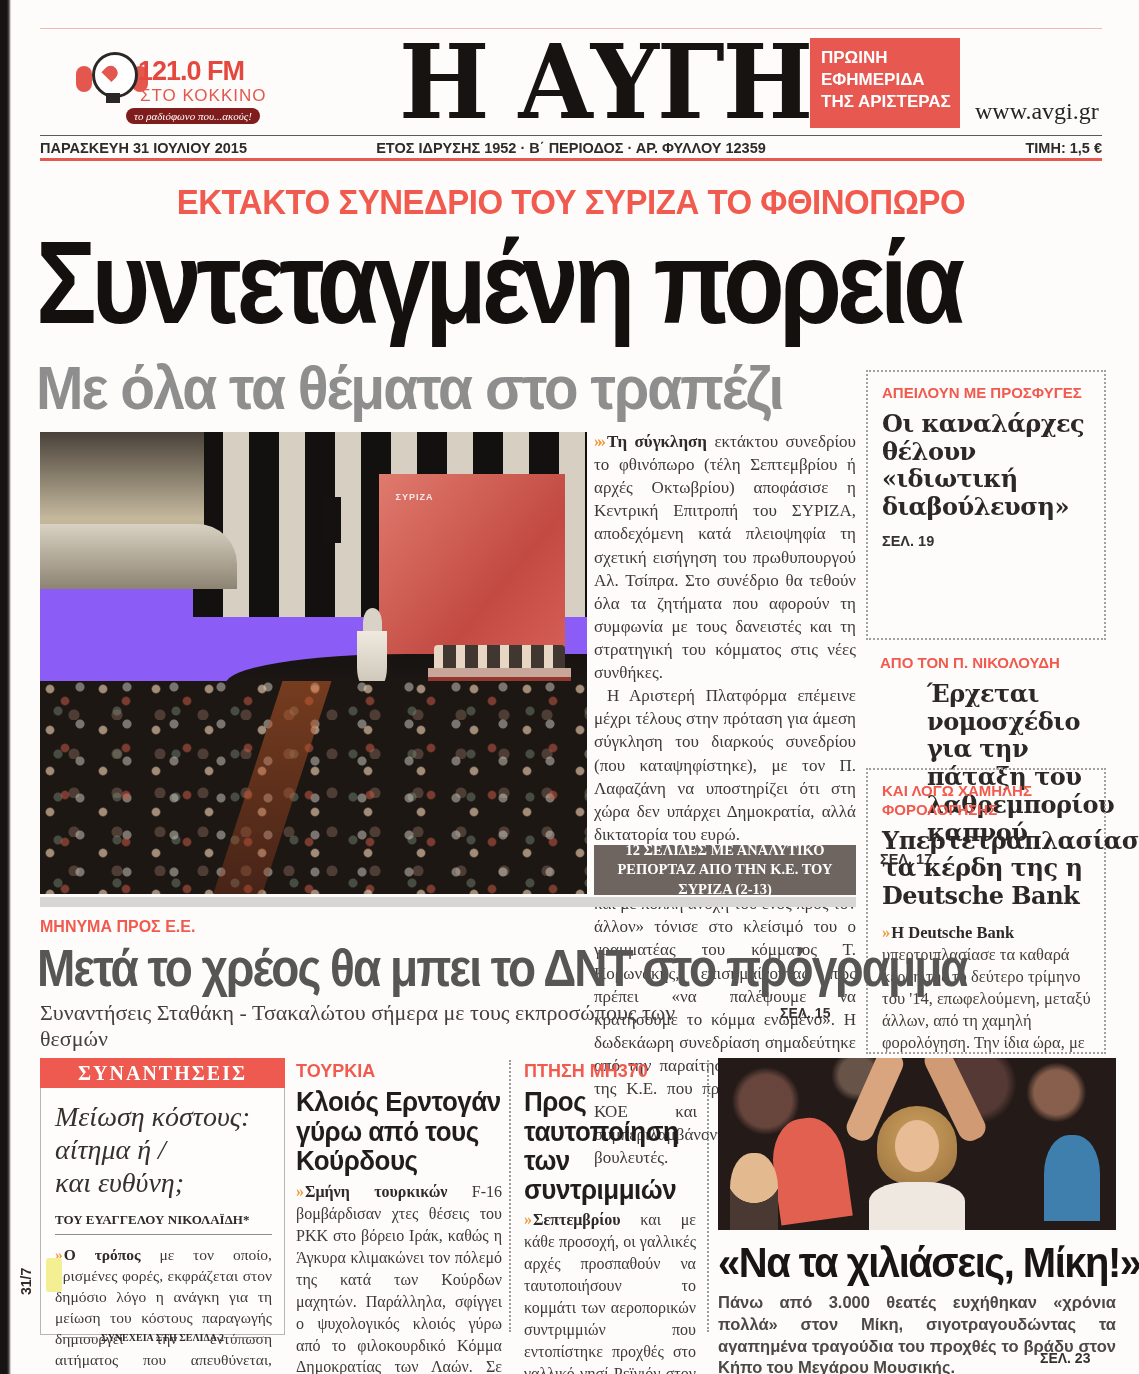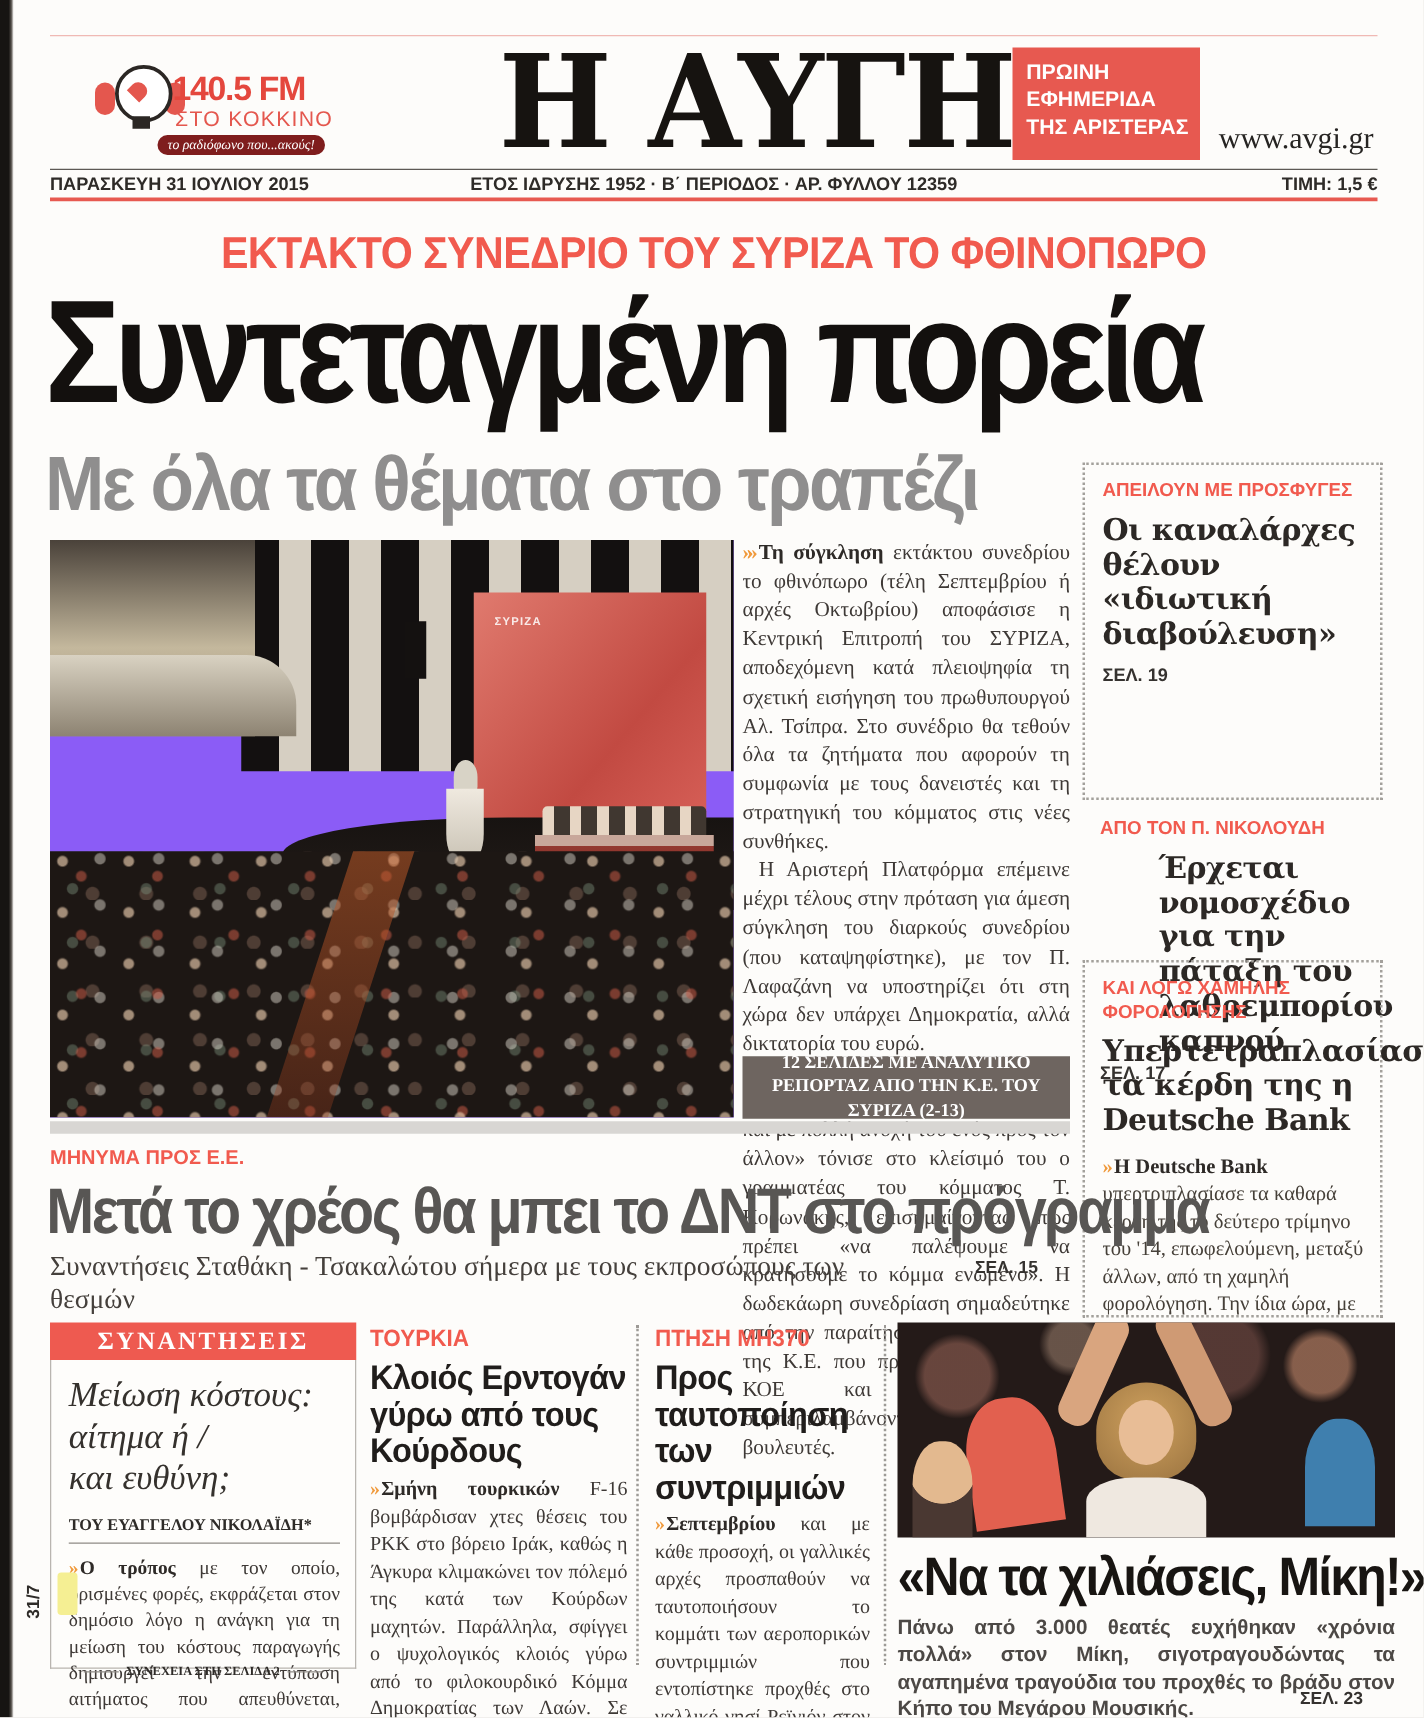--- a/index.html
+++ b/index.html
@@ -142,21 +142,21 @@
 
   <div class="abs scan-strip"></div>
   <div class="abs topline"></div>
 
   <div class="abs radio">
     <div class="abs earpad" style="left:6px;"></div>
     <div class="abs earpad" style="left:62px;"></div>
     <div class="abs bulb"></div>
     <div class="abs bulb-heart"></div>
     <div class="abs bulb-base"></div>
-    <div class="abs radio-freq">140.5 FM</div>
+    <div class="abs radio-freq">121.0 FM</div>
     <div class="abs radio-line2">ΣΤΟ ΚΟΚΚΙΝΟ</div>
     <div class="abs radio-pill">το ραδιόφωνο που...ακούς!</div>
   </div>
 
   <div class="abs masthead">Η ΑΥΓΗ</div>
   <div class="abs tagbox">ΠΡΩΙΝΗ
 ΕΦΗΜΕΡΙΔΑ
 ΤΗΣ ΑΡΙΣΤΕΡΑΣ</div>
   <div class="abs website">www.avgi.gr</div>
 

